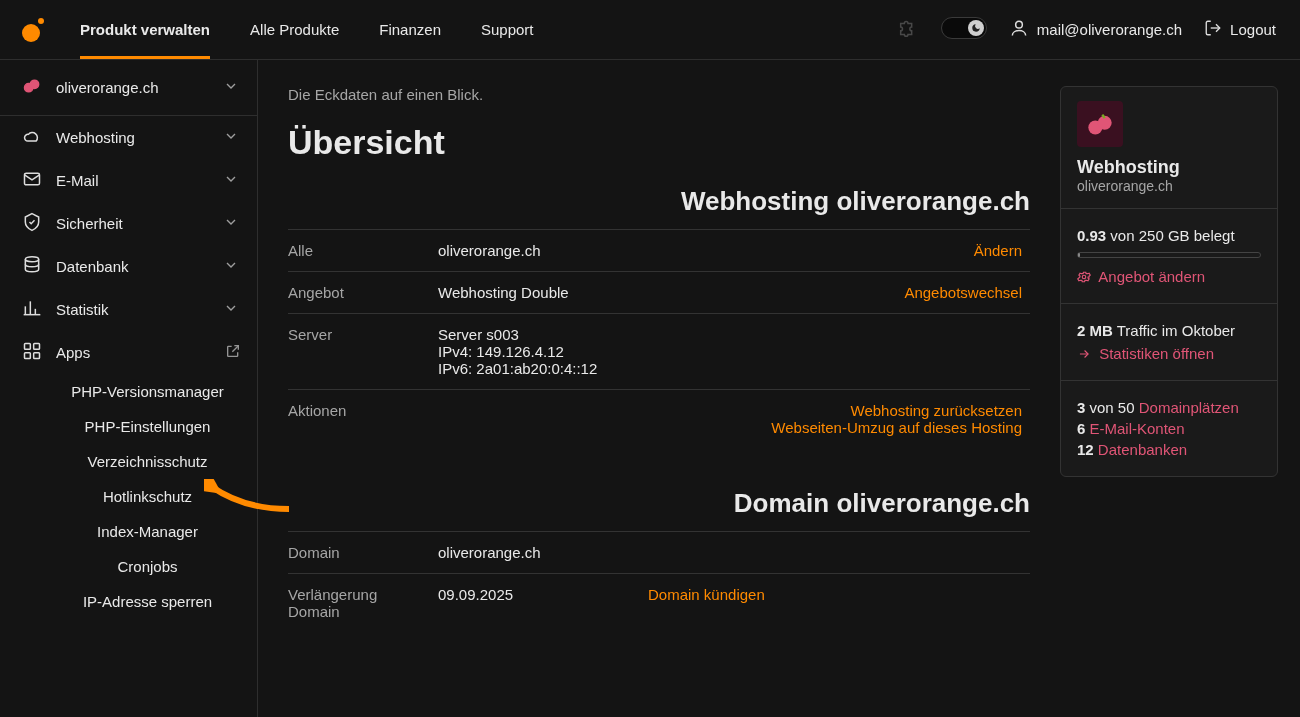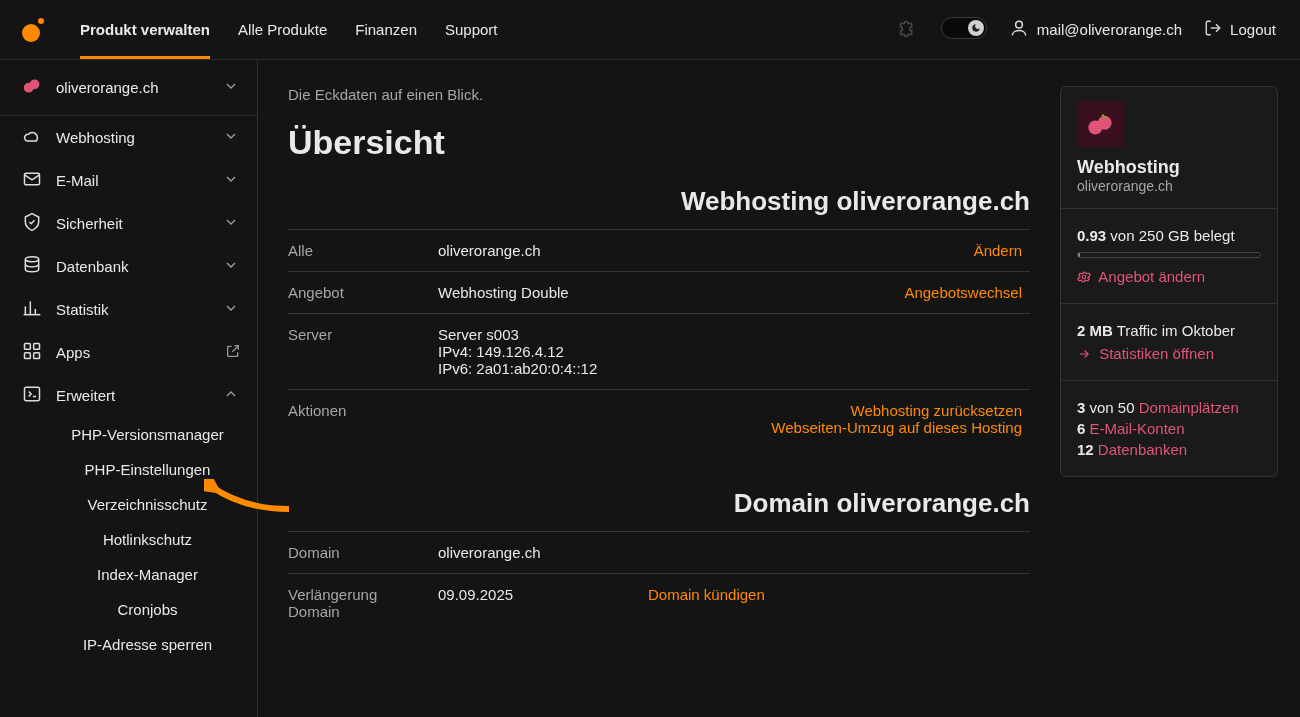--- a/index.html
+++ b/index.html
@@ -24,21 +24,21 @@
   }
 
   
   .topbar{
     display:flex;align-items:center;height:60px;
     padding:0 24px 0 18px;
     border-bottom:1px solid var(--border);
     gap:32px;
   }
   .logo{width:30px;height:30px;display:flex;align-items:center;justify-content:center;}
-  .nav{display:flex;gap:28px;align-items:center;height:100%;}
+  .nav{display:flex;gap:40px;align-items:center;height:100%;}
   .nav-item{color:var(--text);height:100%;display:flex;align-items:center;position:relative;cursor:pointer;}
   .nav-item.active{font-weight:600;}
   .nav-item.active::after{content:'';position:absolute;bottom:0;left:0;right:0;height:3px;background:var(--accent);}
   .top-right{margin-left:auto;display:flex;gap:22px;}
   .ghost-icon{opacity:.35;}
   .toggle{width:46px;height:22px;border-radius:11px;background:#0a0a0a;border:1px solid #3a3a3a;display:flex;align-items:center;justify-content:flex-end;padding:2px;}
   .toggle-knob{width:16px;height:16px;border-radius:50%;background:#d0d0d0;display:flex;align-items:center;justify-content:center;}
   .user{display:flex;align-items:center;gap:8px;cursor:pointer;}
   .logout{display:flex;align-items:center;gap:8px;cursor:pointer;}
 
@@ -222,31 +222,20 @@
             <rect x="3" y="3" width="7" height="7" rx="1"></rect>
             <rect x="14" y="3" width="7" height="7" rx="1"></rect>
             <rect x="3" y="14" width="7" height="7" rx="1"></rect>
             <rect x="14" y="14" width="7" height="7" rx="1"></rect>
           </svg></span>
       <span class="lbl">Apps</span>
       <span class="ext"><svg width="16" height="16" viewBox="0 0 24 24" fill="none" stroke="#ccc" stroke-width="2">
             <path d="M14 4h6v6"></path>
             <path d="M20 4l-9 9"></path>
             <path d="M19 14v5a1 1 0 0 1-1 1H5a1 1 0 0 1-1-1V6a1 1 0 0 1 1-1h5"></path>
-          </svg></span>
-    </div>
-    <div class="side-item">
-      <span class="icon"><svg width="20" height="20" viewBox="0 0 24 24" fill="none" stroke="#ddd" stroke-width="1.8">
-            <rect x="3" y="4" width="18" height="16" rx="2"></rect>
-            <path d="M8 9l3 3-3 3"></path>
-            <path d="M13 15h4"></path>
-          </svg></span>
-      <span class="lbl">Erweitert</span>
-      <span class="chev"><svg width="16" height="16" viewBox="0 0 24 24" fill="none" stroke="#ccc" stroke-width="2">
-            <path d="M6 15l6-6 6 6"></path>
           </svg></span>
     </div>
 
     <div class="side-sub">PHP-Versionsmanager</div>
     <div class="side-sub">PHP-Einstellungen</div>
     <div class="side-sub">Verzeichnisschutz</div>
     <div class="side-sub">Hotlinkschutz</div>
     <div class="side-sub">Index-Manager</div>
     <div class="side-sub">Cronjobs</div>
     <div class="side-sub">IP-Adresse sperren</div>

